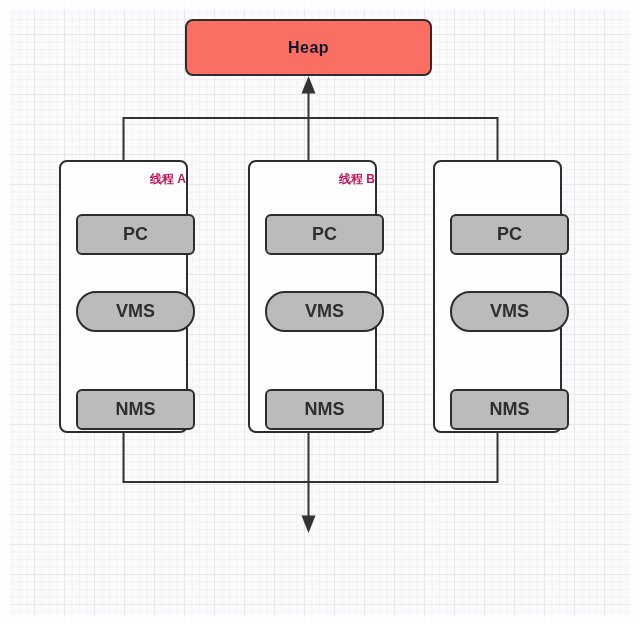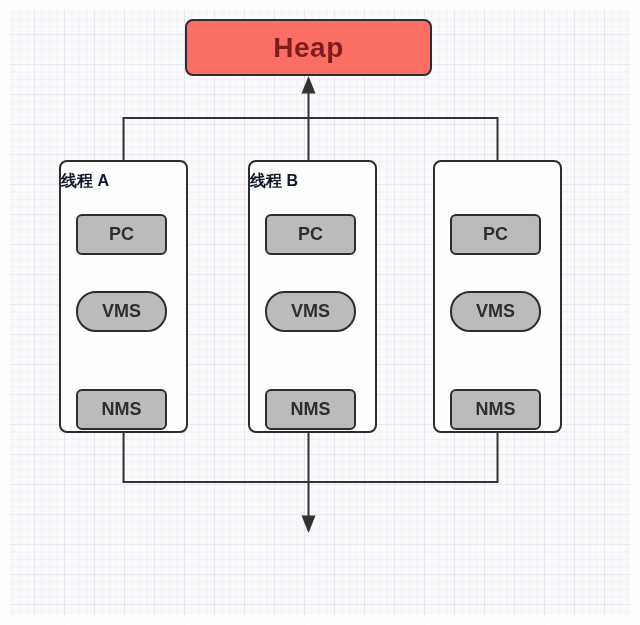--- a/index.html
+++ b/index.html
@@ -41,23 +41,23 @@
     box-sizing: border-box;
     display: flex;
     align-items: center;
     justify-content: center;
     z-index: 2;
   }
   .node-red {
     background: #fa6e64;
     border: 2px solid #2d2d2d;
     border-radius: 8px;
-    color: #7f1d1d;
+    color: #0f172a;
     font-weight: bold;
-    font-size: 28px;
+    font-size: 16px;
     letter-spacing: 0.5px;
   }
   .node-heap   { left: 185px; top: 19px;  width: 247px; height: 57px; }
   .node-method { left: 186px; top: 534px; width: 245px; height: 54px; }
 
   .thread-box {
     position: absolute;
     box-sizing: border-box;
     top: 160px;
     width: 129px;
@@ -69,30 +69,30 @@
   }
   .thread-a { left: 59px; }
   .thread-b { left: 248px; }
   .thread-c { left: 433px; }
 
   .thread-title {
     position: absolute;
     left: 0;
     top: 9px;
     width: 100%;
-    text-align: left;
+    text-align: right;
     font-weight: bold;
-    font-size: 16px;
-    color: #0f172a;
+    font-size: 12px;
+    color: #be185d;
   }
   .inner-node {
     position: absolute;
     box-sizing: border-box;
     left: 15px;
-    width: 91px;
+    width: 119px;
     height: 41px;
     background: #bbbbbb;
     border: 2px solid #2d2d2d;
     border-radius: 6px;
     display: flex;
     align-items: center;
     justify-content: center;
     font-weight: bold;
     font-size: 18px;
     color: #2e2e2e;

